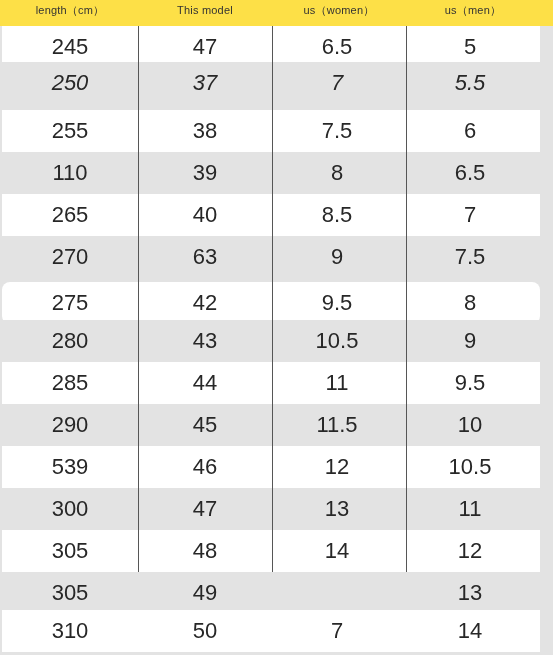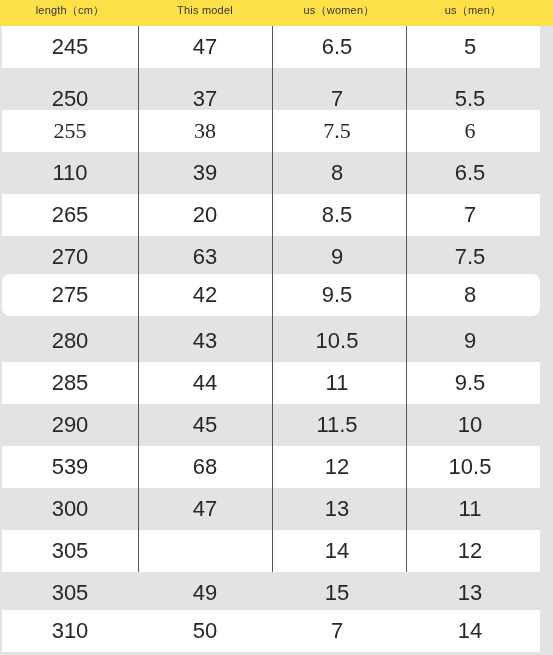--- a/index.html
+++ b/index.html
@@ -108,51 +108,51 @@
     <div class="header-cell hc3">us（men）</div>
   </div>
 
   <div class="rows-area" id="rows-area">
       <div class="row alt-white" style="top: 0px;">
         <div class="cell c0">245</div>
         <div class="cell c1">47</div>
         <div class="cell c2">6.5</div>
         <div class="cell c3">5</div>
       </div>
-      <div class="row alt-gray" style="top: 52px;">
+      <div class="row alt-gray" style="top: 36px; font-style: italic;">
         <div class="cell c0">250</div>
         <div class="cell c1">37</div>
         <div class="cell c2">7</div>
         <div class="cell c3">5.5</div>
       </div>
-      <div class="row alt-white" style="top: 84px; font-family: Liberation Serif, serif;">
+      <div class="row alt-white" style="top: 84px;">
         <div class="cell c0">255</div>
         <div class="cell c1">38</div>
         <div class="cell c2">7.5</div>
         <div class="cell c3">6</div>
       </div>
       <div class="row alt-gray" style="top: 126px;">
         <div class="cell c0">110</div>
         <div class="cell c1">39</div>
         <div class="cell c2">8</div>
         <div class="cell c3">6.5</div>
       </div>
       <div class="row alt-white" style="top: 168px;">
         <div class="cell c0">265</div>
-        <div class="cell c1">20</div>
+        <div class="cell c1">40</div>
         <div class="cell c2">8.5</div>
         <div class="cell c3">7</div>
       </div>
       <div class="row alt-gray" style="top: 210px;">
         <div class="cell c0">270</div>
         <div class="cell c1">63</div>
         <div class="cell c2">9</div>
         <div class="cell c3">7.5</div>
       </div>
-      <div class="row alt-white" style="top: 248px; border-radius: 8px;">
+      <div class="row alt-white" style="top: 256px; border-radius: 8px;">
         <div class="cell c0">275</div>
         <div class="cell c1">42</div>
         <div class="cell c2">9.5</div>
         <div class="cell c3">8</div>
       </div>
       <div class="row alt-gray" style="top: 294px;">
         <div class="cell c0">280</div>
         <div class="cell c1">43</div>
         <div class="cell c2">10.5</div>
         <div class="cell c3">9</div>
@@ -164,39 +164,39 @@
         <div class="cell c3">9.5</div>
       </div>
       <div class="row alt-gray" style="top: 378px;">
         <div class="cell c0">290</div>
         <div class="cell c1">45</div>
         <div class="cell c2">11.5</div>
         <div class="cell c3">10</div>
       </div>
       <div class="row alt-white" style="top: 420px;">
         <div class="cell c0">539</div>
-        <div class="cell c1">68</div>
+        <div class="cell c1">46</div>
         <div class="cell c2">12</div>
         <div class="cell c3">10.5</div>
       </div>
       <div class="row alt-gray" style="top: 462px;">
         <div class="cell c0">300</div>
         <div class="cell c1">47</div>
         <div class="cell c2">13</div>
         <div class="cell c3">11</div>
       </div>
       <div class="row alt-white" style="top: 504px;">
         <div class="cell c0">305</div>
+        <div class="cell c1">48</div>
         <div class="cell c2">14</div>
         <div class="cell c3">12</div>
       </div>
       <div class="row alt-gray" style="top: 546px;">
         <div class="cell c0">305</div>
         <div class="cell c1">49</div>
-        <div class="cell c2">15</div>
         <div class="cell c3">13</div>
       </div>
       <div class="row alt-white" style="top: 572px; margin-top: 12px;">
         <div class="cell c0">310</div>
         <div class="cell c1">50</div>
         <div class="cell c2">7</div>
         <div class="cell c3">14</div>
       </div>
     </div>
 

